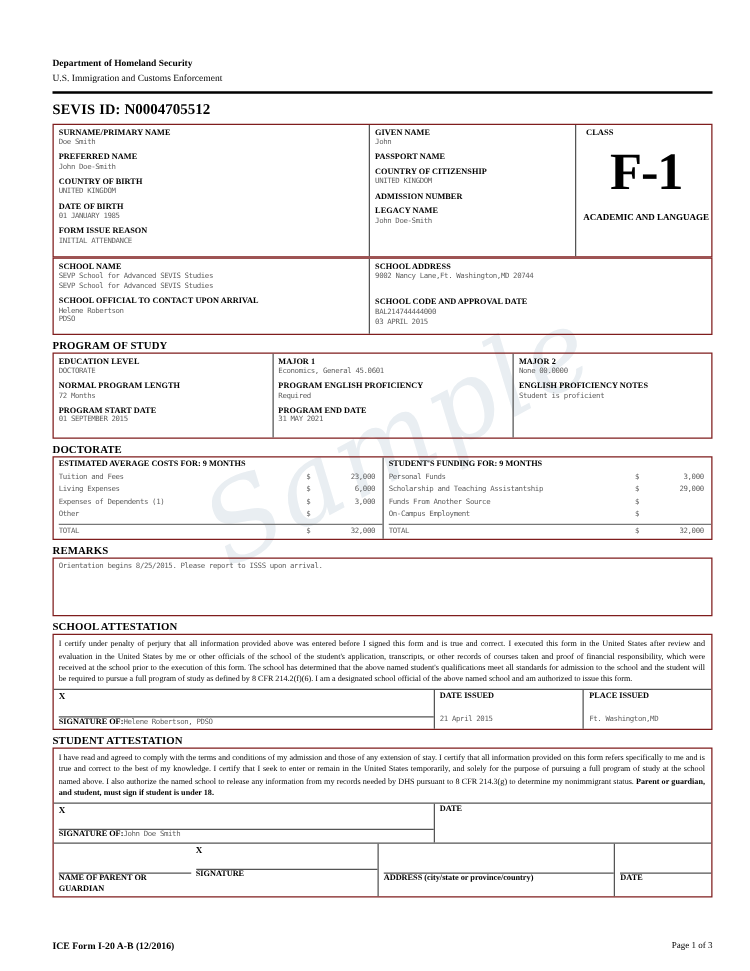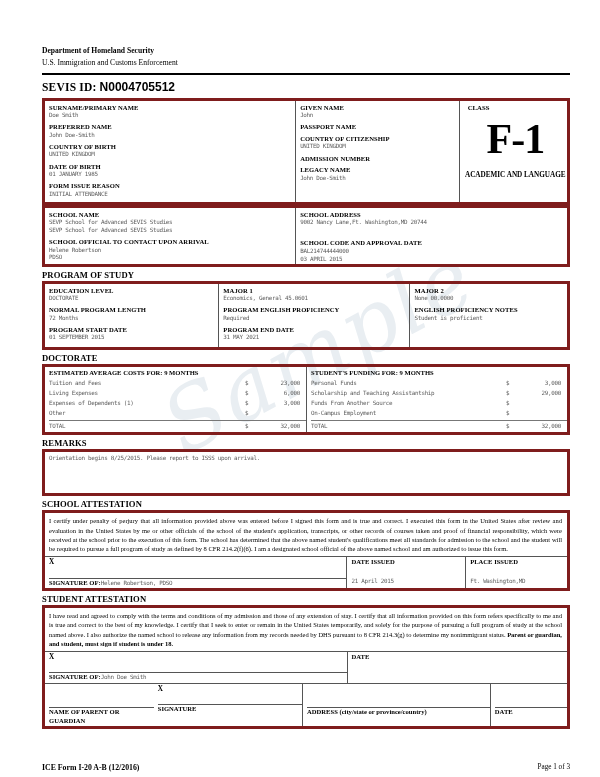--- a/index.html
+++ b/index.html
@@ -35,24 +35,24 @@
   }
   .content{position:relative;z-index:2;}
 
   
   .hdr{display:flex;justify-content:flex-start;font-size:7.6px;line-height:1.62;}
   .hdr .left{width:258px;}
   .hdr .right{width:auto;}
   .hdr .l1{font-weight:bold;}
   .rule{border-bottom:2.2px solid #000;margin-top:3px;}
   .sevis{font-weight:bold;font-size:11.5px;margin:5px 0 4px 0;letter-spacing:.2px;}
-  .sevis .num{font-family:Liberation Sans, sans-serif;font-size:12px;letter-spacing:0;}
-
-  
-  .box{border:3px solid #7f1d1d;box-sizing:border-box;}
+  .sevis .num{font-family:Liberation Serif, serif;font-size:12px;letter-spacing:0;}
+
+  
+  .box{border:1px solid #7f1d1d;box-sizing:border-box;}
   .sect-title{font-weight:bold;font-size:8.6px;margin:3px 0 1px 0;letter-spacing:.1px;}
 
   
   .ident{display:flex;height:107px;}
   .ident .col{padding:3px 0 0 4px;box-sizing:border-box;}
   .ident .c1{width:254px;}
   .ident .c2{width:166px;border-left:1px solid #555;}
   .ident .c3{width:110px;border-left:1px solid #555;text-align:left;}
   .lbl{font-weight:bold;font-size:6.6px;letter-spacing:.05px;line-height:1.25;}
   .val{font-family:"DejaVu Sans Mono", monospace;font-size:5.9px;color:#5d5d5d;line-height:1.35;letter-spacing:-.3px;}

